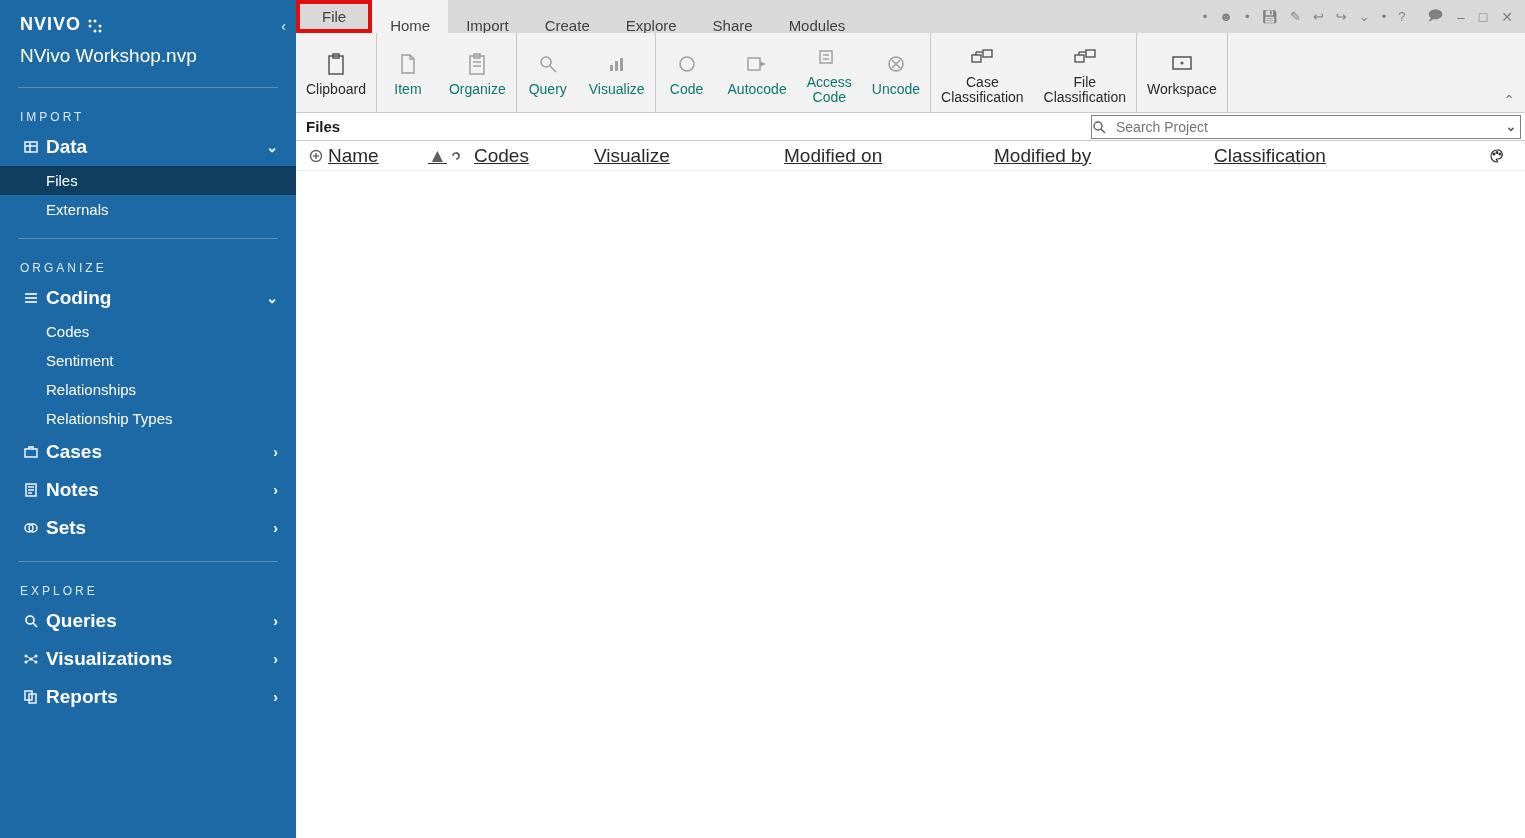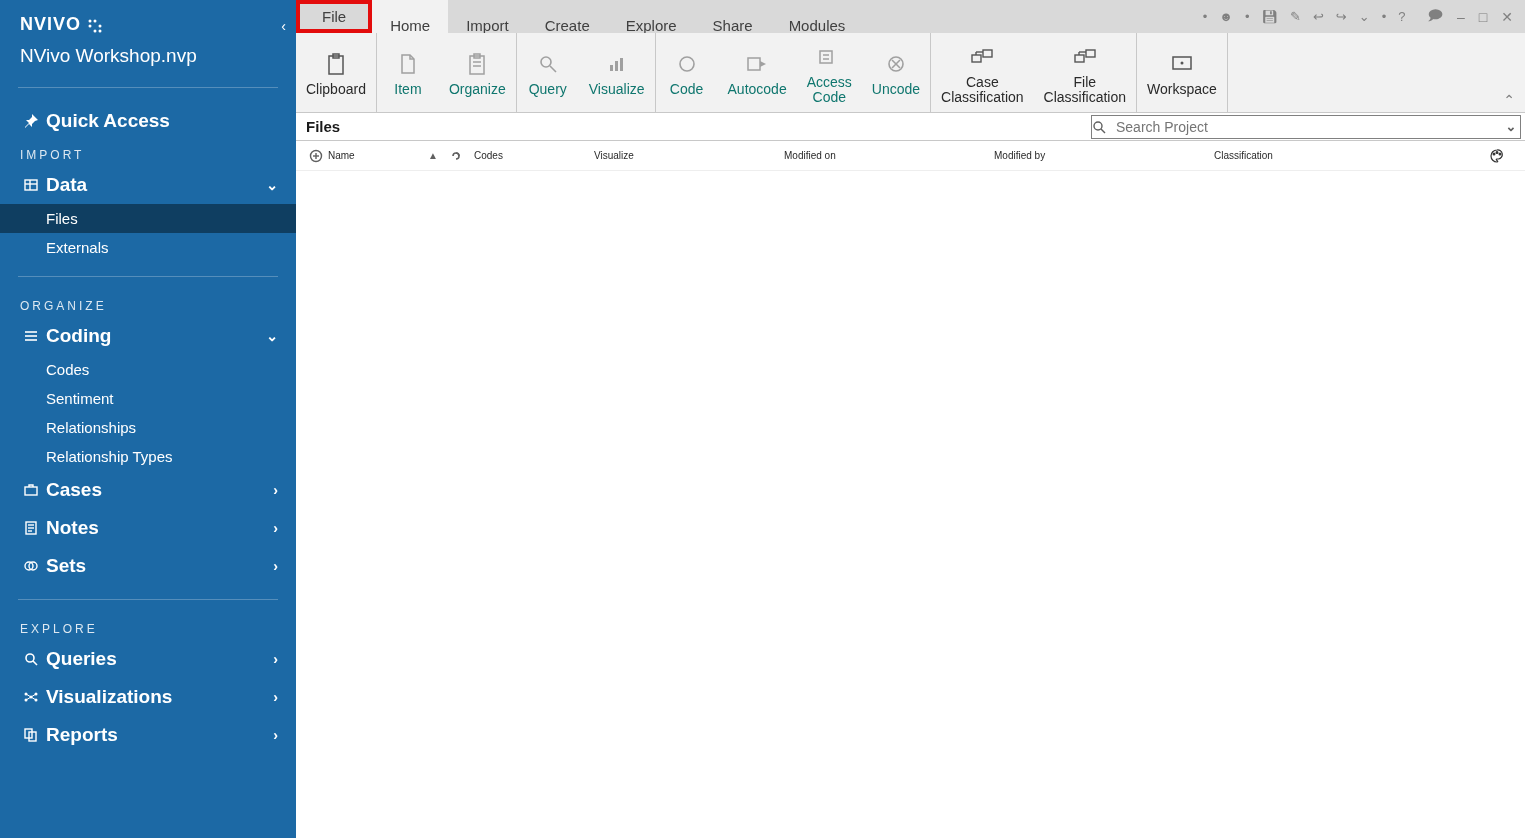--- a/index.html
+++ b/index.html
@@ -70,22 +70,23 @@
     font-size:15px; font-weight:600; color:#1a1a1a;
   }
   .panelhdr .title { padding: 4px 10px; }
   .panelhdr .spacer { flex:1; }
   .searchwrap { width: 430px; height:24px; margin:1px 4px; border:1px solid #808080; display:flex; align-items:center; font-size:13px;}
   .searchwrap .sico { width:24px; text-align:center; color:#606060;}
   .searchwrap input { flex:1; border:none; outline:none; font-size:14px; color:#444; background:transparent;}
   .searchwrap .dd { width:18px; text-align:center; color:#606060; cursor:pointer;}
 
   .gridhdr {
-    height: 30px; display:flex; align-items:center; font-size:10px; color:#2a2a2a; padding: 2px 8px 2px 8px;
+    height: 30px; display:flex; align-items:center; font-size:19px; color:#2a2a2a; padding: 2px 8px 2px 8px;
     border-bottom: 1px solid #eee;
+    text-decoration: underline;
   }
   .gridhdr .col { display:flex; align-items:center; gap:6px; }
   .col-add    { width:24px; justify-content:center; color:#606060; cursor:pointer;}
   .col-name   { width:100px; }
   .col-sort   { width:20px; color:#606060; }
   .col-link   { width:26px; color:#606060; }
   .col-codes  { width:120px;}
   .col-refs   { width:190px;}
   .col-modon  { width:210px;}
   .col-modby  { width:220px;}
@@ -115,28 +116,20 @@
                 <circle cx="13" cy="14" r="1.5"></circle>
               </g>
             </svg>
         </span>
       </div>
       <span class="sb-collapse">‹</span>
       <div class="sb-project">NVivo Workshop.nvp</div>
     </div>
     <hr class="sb-hr">
 
-    <div class="sb-heading quick">
-      <span class="leading">
-        <svg width="16" height="16" viewBox="0 0 16 16" fill="#fff">
-            <path d="M9 1l6 6-3 1-3 3 0 3-3-3-4 4 0-1 4-4-3-3 3 0 3-3z"></path>
-          </svg>
-      </span>
-      <span class="label">Quick Access</span>
-    </div>
 
     <div class="sb-section-label">IMPORT</div>
 
     <div class="sb-heading">
       <span class="leading">
         <svg width="16" height="16" viewBox="0 0 16 16" fill="none" stroke="#fff" stroke-width="1.4">
             <rect x="2" y="3" width="12" height="10"></rect>
             <line x1="2" y1="7" x2="14" y2="7"></line>
             <line x1="7" y1="3" x2="7" y2="13"></line>
           </svg>

